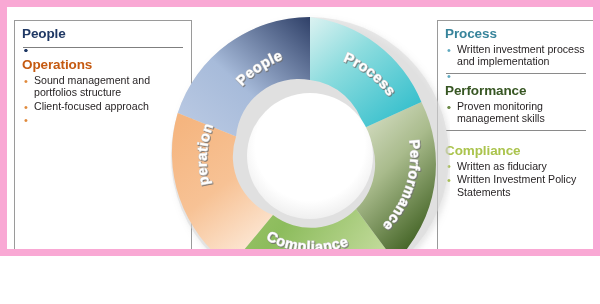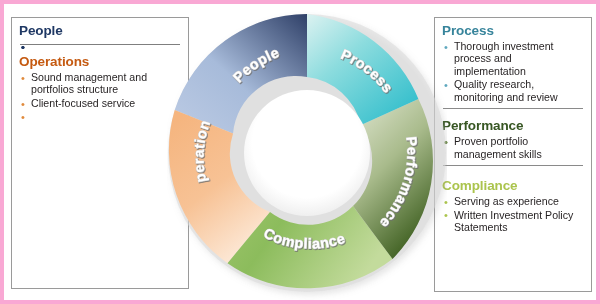--- a/index.html
+++ b/index.html
@@ -3,23 +3,23 @@
 <meta charset="utf-8">
 <title>Investment Management Framework</title>
 <style>
   html,body{margin:0;padding:0;background:#ffffff;}
   body{
     font-family:"Liberation Sans","DejaVu Sans",sans-serif;
     -webkit-font-smoothing:antialiased;
   }
   #canvas{
     position:relative;
-    width:600px;height:304px;
+    width:600px;height:256px;
     box-sizing:border-box;
-    border:4px solid #f9a8d4;
+    border:7px solid #f9a8d4;
     background:#ffffff;
     overflow:hidden;
   }
 
   
   .panel{
     position:absolute;
     box-sizing:border-box;
     border:1px solid #9a9a9a;
     background:#ffffff;
@@ -93,53 +93,53 @@
         <li><span class="bd" style="color:#1F3864">•</span></li>
       </ul>
     </div>
 
     <div class="divider"></div>
 
     <div class="section">
       <div class="sec-title" style="color:#C55A11">Operations</div>
       <ul class="bul">
         <li><span class="bd" style="color:#E08A3C">•</span><span>Sound management and portfolios structure</span></li>
-        <li><span class="bd" style="color:#E08A3C">•</span><span>Client-focused service</span></li>
+        <li><span class="bd" style="color:#E08A3C">•</span><span>Client-focused approach</span></li>
         <li><span class="bd" style="color:#E08A3C">•</span></li>
       </ul>
     </div>
 
   </div>
 
   <div class="panel" id="panel-right">
 
     <div class="section">
       <div class="sec-title" style="color:#37849B">Process</div>
       <ul class="bul">
-        <li><span class="bd" style="color:#5FA8BE">•</span><span>Thorough investment process and implementation</span></li>
-        <li><span class="bd" style="color:#5FA8BE">•</span><span>Quality research, monitoring and review</span></li>
+        <li><span class="bd" style="color:#5FA8BE">•</span><span>Written investment process and implementation</span></li>
+        <li><span class="bd" style="color:#5FA8BE">•</span></li>
       </ul>
     </div>
 
     <div class="divider thin"></div>
 
     <div class="section">
       <div class="sec-title" style="color:#375623">Performance</div>
       <ul class="bul">
         <li><span class="bd" style="color:#6E8B4A">•</span></li>
-        <li><span class="bd" style="color:#6E8B4A">•</span><span>Proven portfolio management skills</span></li>
+        <li><span class="bd" style="color:#6E8B4A">•</span><span>Proven monitoring management skills</span></li>
       </ul>
     </div>
 
     <div class="divider thin"></div>
 
     <div class="section" style="padding-top:6px">
       <div class="sec-title" style="color:#ABC44D">Compliance</div>
       <ul class="bul">
-        <li><span class="bd" style="color:#ABC44D">•</span><span>Serving as experience</span></li>
+        <li><span class="bd" style="color:#ABC44D">•</span><span>Written as fiduciary</span></li>
         <li><span class="bd" style="color:#ABC44D">•</span><span>Written Investment Policy Statements</span></li>
       </ul>
     </div>
 
   </div>
 
   <div id="donut">
     <svg width="280" height="308" viewBox="0 0 280 308">
       <defs>
 

